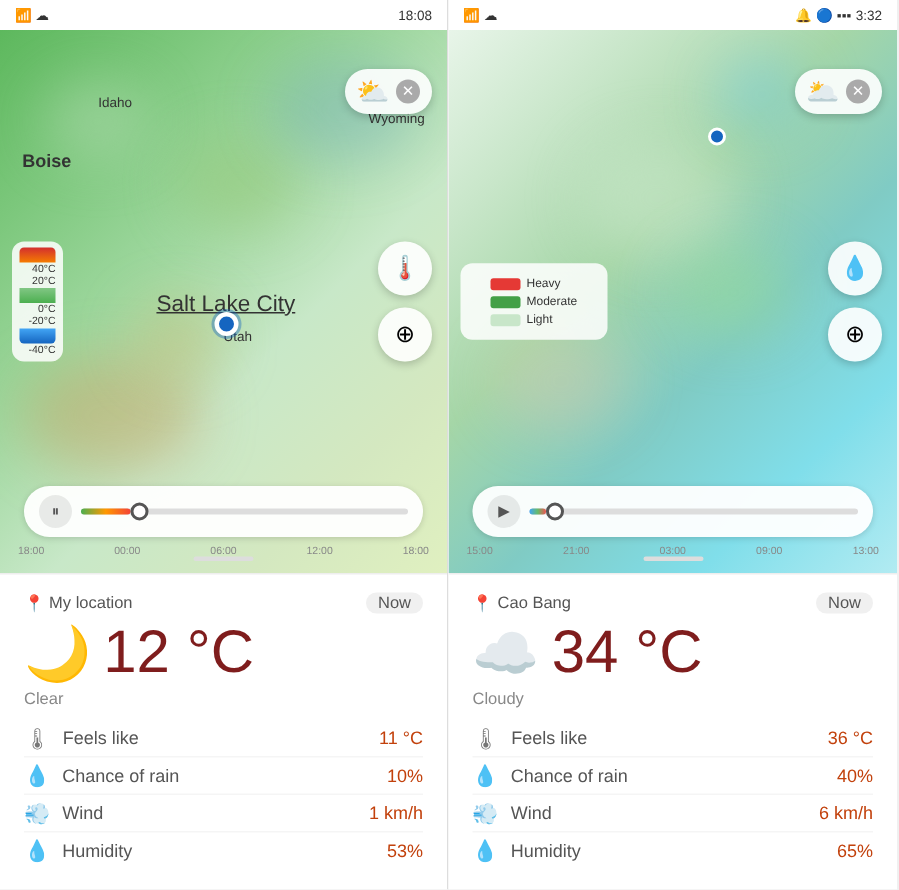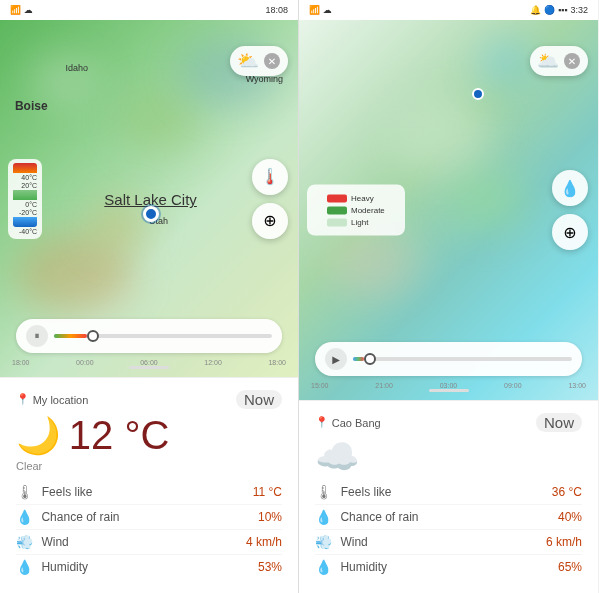--- a/index.html
+++ b/index.html
@@ -232,21 +232,21 @@
 
     .location-text {
       font-size: 11px;
       color: #555;
       display: flex;
       align-items: center;
       gap: 3px;
     }
 
     .now-badge {
-      font-size: 15px;
+      font-size: 11px;
       color: #555;
       background: #f0f0f0;
       border-radius: 10px;
       padding: 1px 8px;
     }
 
     .temp-display {
       display: flex;
       align-items: center;
       gap: 8px;
@@ -423,21 +423,21 @@
           <span class="detail-icon">💧</span>
           <span>Chance of rain</span>
         </div>
         <span class="detail-value">10%</span>
       </div>
       <div class="detail-row">
         <div class="detail-left">
           <span class="detail-icon">💨</span>
           <span>Wind</span>
         </div>
-        <span class="detail-value">4 km/h</span>
+        <span class="detail-value">1 km/h</span>
       </div>
       <div class="detail-row">
         <div class="detail-left">
           <span class="detail-icon">💧</span>
           <span>Humidity</span>
         </div>
         <span class="detail-value">53%</span>
       </div>
     </div>
   </div>
@@ -506,21 +506,23 @@
   <div class="weather-card">
     <div class="weather-card-header">
       <div class="location-text">
         <span>📍</span>
         <span>Cao Bang</span>
       </div>
       <div class="now-badge">Now</div>
     </div>
     <div class="temp-display">
       <span class="temp-icon">☁️</span>
-    </div>
+      <span class="temp-value">34 °C</span>
+    </div>
+    <div class="condition-text">Cloudy</div>
     <div class="weather-details">
       <div class="detail-row">
         <div class="detail-left">
           <span class="detail-icon">🌡</span>
           <span>Feels like</span>
         </div>
         <span class="detail-value">36 °C</span>
       </div>
       <div class="detail-row">
         <div class="detail-left">

